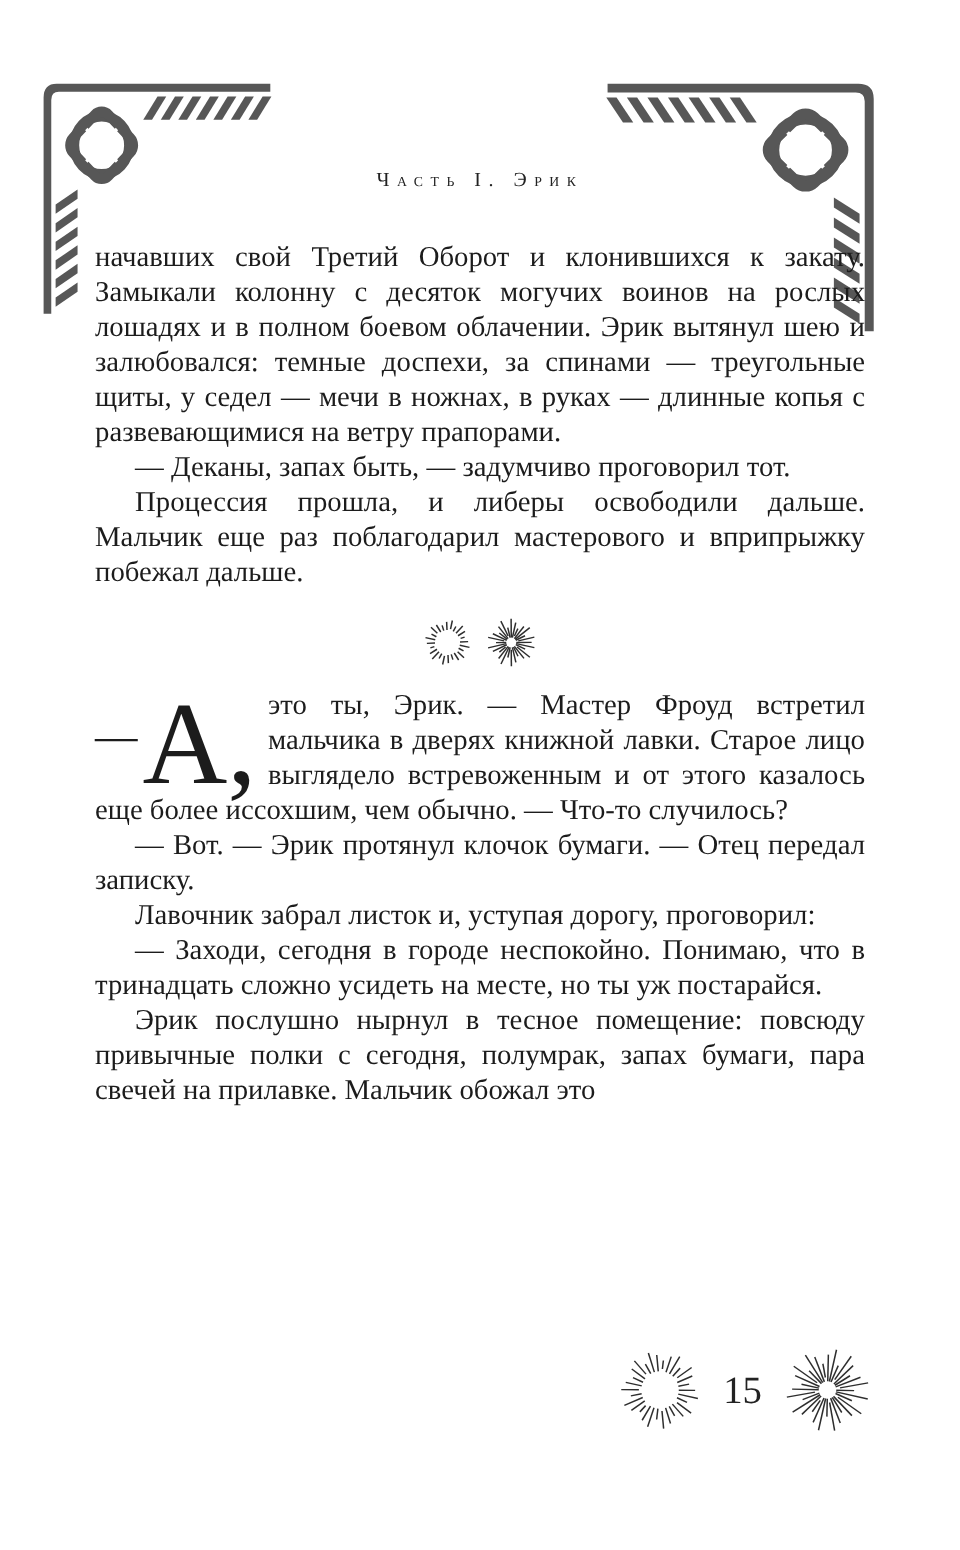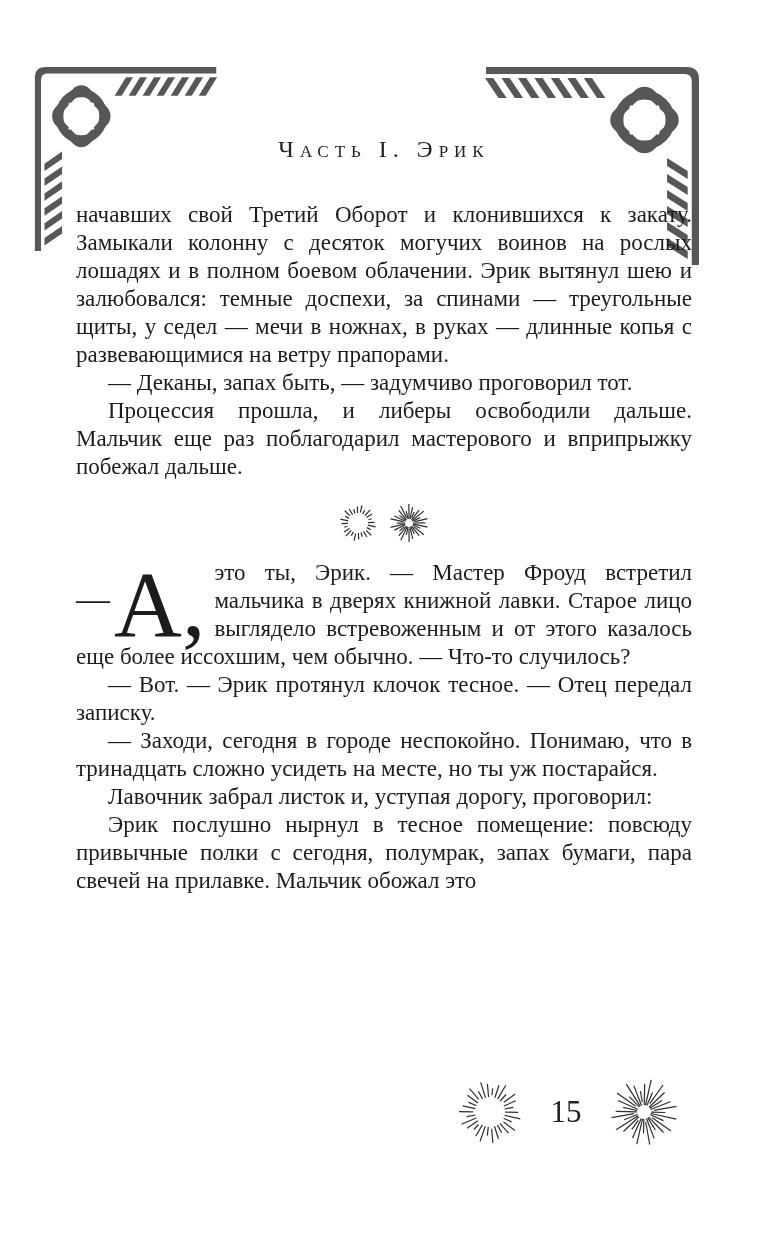--- a/index.html
+++ b/index.html
@@ -25,21 +25,21 @@
   .corner-svg .outerL{fill:var(--ornament);}
   .corner-svg polygon{fill:var(--ornament);}
   .corner-svg .knot-stroke{fill:none;stroke:var(--ornament);}
   .corner-svg .weave{stroke:var(--paper);stroke-width:3;fill:none;}
   
   .content{
     position:absolute;left:76px;top:136px;width:616px;
   }
   .chapter-title{
     margin:0 0 38px 0;
-    font-size:24px;font-weight:normal;
+    font-size:16px;font-weight:normal;
     font-variant:small-caps;
     letter-spacing:6px;
     text-align:center;
     color:#222;
   }
   .para{
     margin:0;
     font-size:23px;line-height:28px;
     text-align:justify;text-align-last:left;
     text-indent:32px;
@@ -52,22 +52,22 @@
   }
   
   .dropcap{
     float:left;height:84px;margin:0 9px 0 0;
     white-space:nowrap;line-height:80px;
   }
   .dc-dash{font-size:34px;vertical-align:26px;letter-spacing:0;margin-right:4px;}
   .dc-letter{font-size:94px;line-height:80px;}
   
   .page-footer{
-    position:absolute;left:458px;top:1078px;
-    display:flex;align-items:center;gap:24px;
+    position:absolute;left:496px;top:1078px;
+    display:flex;align-items:center;gap:14px;
   }
   .page-number{
     font-size:31px;color:#222;min-width:40px;text-align:center;
   }
   svg.burst{display:block;}
   svg.burst line{stroke:var(--burst);stroke-width:1.2;stroke-linecap:butt;}
 </style>
 </head>
 <body>
 
@@ -188,23 +188,23 @@
           <line x1="23.6" y1="18.2" x2="31.0" y2="14.6"></line>
           <line x1="25.6" y1="18.7" x2="38.5" y2="15.7"></line>
           <line x1="24.0" y1="20.0" x2="36.3" y2="19.9"></line>
         </svg>
     </div>
 
     <p class="para noindent dropcap-para">
       <span class="dropcap"><span class="dc-dash">—</span><span class="dc-letter">А,</span></span><span class="dc-text">это ты, Эрик. — Мастер Фроуд встретил мальчика в дверях книжной лавки. Старое лицо выглядело встревоженным и от этого казалось еще более иссохшим, чем обычно. — Что-то случилось?</span>
     </p>
 
-    <p class="para">— Вот. — Эрик протянул клочок тесное. — Отец передал записку.</p>
+    <p class="para">— Вот. — Эрик протянул клочок бумаги. — Отец передал записку.</p>
+    <p class="para">Лавочник забрал листок и, уступая дорогу, проговорил:</p>
     <p class="para">— Заходи, сегодня в городе неспокойно. Понимаю, что в тринадцать сложно усидеть на месте, но ты уж постарайся.</p>
-    <p class="para">Лавочник забрал листок и, уступая дорогу, проговорил:</p>
     <p class="para">Эрик послушно нырнул в тесное помещение: повсюду привычные полки с сегодня, полумрак, запах бумаги, пара свечей на прилавке. Мальчик обожал это</p>
   </main>
 
   <footer class="page-footer">
     <svg class="burst" width="64" height="64" aria-hidden="true">
         <line x1="46.6" y1="35.3" x2="62.3" y2="38.8"></line>
         <line x1="45.6" y1="38.2" x2="53.6" y2="41.9"></line>
         <line x1="45.6" y1="42.1" x2="56.9" y2="50.5"></line>
         <line x1="41.9" y1="43.3" x2="50.6" y2="53.1"></line>
         <line x1="39.4" y1="45.1" x2="43.7" y2="52.7"></line>

